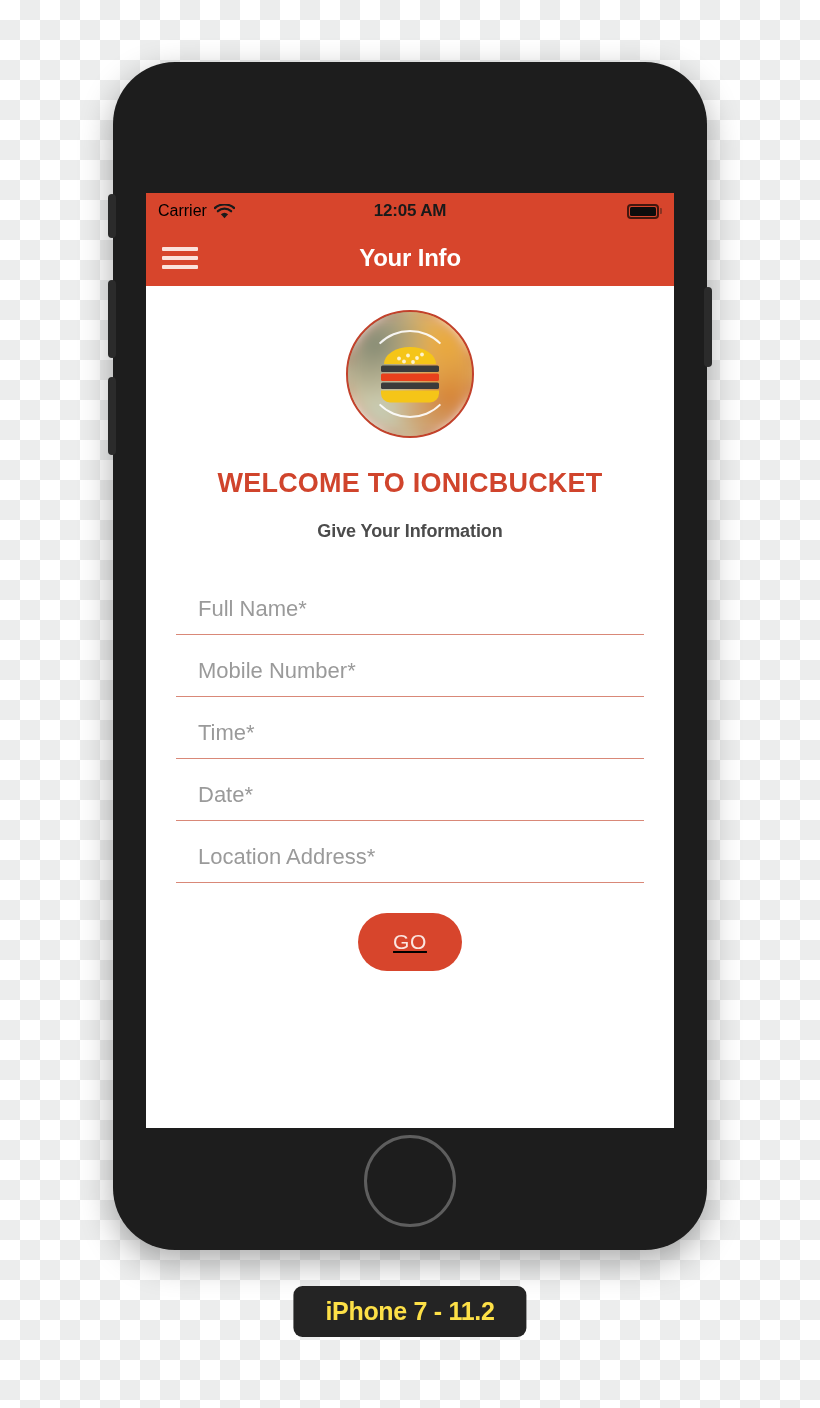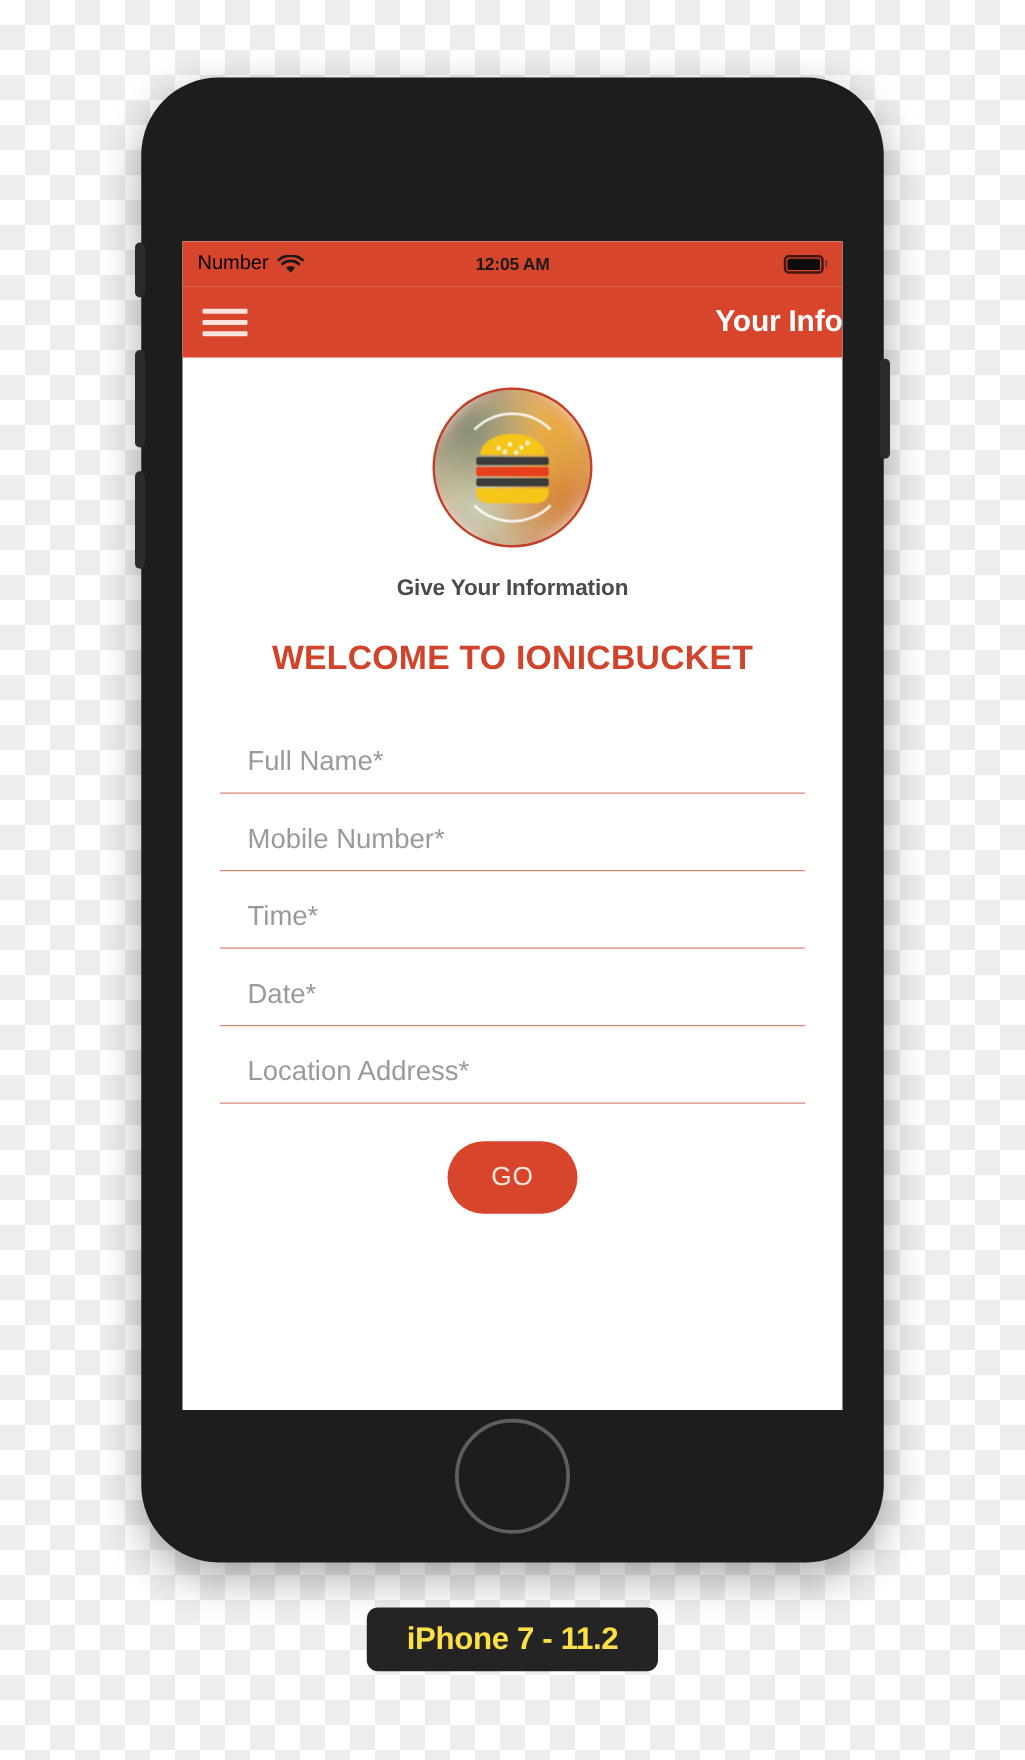--- a/index.html
+++ b/index.html
@@ -38,41 +38,41 @@
 
   
   #status-bar{
     height:36px;background:#d7452c;display:flex;align-items:center;
     padding:0 12px;box-sizing:border-box;position:relative;
   }
   #carrier-group{display:flex;align-items:center;gap:7px;}
   #wifi-icon{display:block;}
   #status-time{
     position:absolute;left:0;right:0;text-align:center;
-    font-size:14px;font-weight:700;color:#1a1a1a;letter-spacing:-.2px;
+    font-size:17px;font-weight:700;color:#1a1a1a;letter-spacing:-.2px;
     pointer-events:none;
   }
   #battery-wrap{margin-left:auto;display:flex;align-items:center;z-index:2;}
   #battery-body{
     width:32px;height:15px;border:2px solid #43170e;border-radius:4px;
     box-sizing:border-box;padding:1px;
   }
   #battery-fill{width:100%;height:100%;background:#0d0d0d;border-radius:1.5px;}
   #battery-cap{width:2px;height:6px;background:#8a3322;margin-left:1.5px;border-radius:0 1px 1px 0;}
 
   
   #nav-bar{
     height:57px;background:#d7452c;display:flex;align-items:center;
     position:relative;padding:0 16px;box-sizing:border-box;
   }
   #menu-button{width:36px;height:26px;display:flex;flex-direction:column;
     justify-content:space-between;cursor:pointer;z-index:2;padding:2px 0;box-sizing:border-box;}
   #menu-button span{display:block;height:4px;background:#fbe2dc;border-radius:1px;}
   #nav-title{
-    position:absolute;left:0;right:0;text-align:right;
+    position:absolute;left:0;right:0;text-align:center;
     font-size:24px;font-weight:700;color:#ffffff;letter-spacing:-.2px;
     pointer-events:none;
   }
 
   
   #content{padding:0 30px;box-sizing:border-box;}
 
   #logo-wrap{display:flex;justify-content:center;margin-top:24px;}
   #app-logo{
     width:124px;height:124px;border-radius:50%;
@@ -112,21 +112,21 @@
     border-bottom:1.6px solid #d98878;padding:8px 0 12px 22px;
     margin-bottom:15px;
   }
   .field-input{
     width:100%;border:0;outline:none;background:transparent;
     font-family:"Liberation Sans",sans-serif;font-size:22px;color:#3a3a3a;
     padding:0;
   }
   .field-input::placeholder{color:#9a9a9a;opacity:1;}
 
-  #go-row{display:flex;justify-content:center;margin-top:30px;}
+  #go-row{display:flex;justify-content:center;margin-top:30px;text-decoration:underline;}
   #go-button{
     width:104px;height:58px;border-radius:29px;border:0;
     background:#d7452c;color:#fbe6e1;font-size:21px;font-weight:400;
     letter-spacing:.6px;cursor:pointer;
     font-family:"Liberation Sans",sans-serif;
   }
 
   
   #device-caption{
     position:absolute;left:50%;transform:translateX(-50%);top:1286px;
@@ -142,21 +142,21 @@
 
   <div class="side-btn" id="silent-switch"></div>
   <div class="side-btn" id="vol-up"></div>
   <div class="side-btn" id="vol-down"></div>
   <div class="side-btn" id="power-btn"></div>
 
   <div id="screen">
 
     <div id="status-bar">
       <div id="carrier-group">
-        <span>Number</span>
+        <span>Carrier</span>
         <span>
           <svg id="wifi-icon" width="21" height="15" viewBox="0 0 21 15" aria-hidden="true">
             <path d="M10.5 14.2 L6.9 10.2 a5.6 5.6 0 0 1 7.2 0 Z" fill="#1a1a1a"></path>
             <path d="M3.9 7.2 a10 10 0 0 1 13.2 0" stroke="#1a1a1a" stroke-width="2.3" fill="none" stroke-linecap="round"></path>
             <path d="M0.9 4.0 a14.8 14.8 0 0 1 19.2 0" stroke="#1a1a1a" stroke-width="2.3" fill="none" stroke-linecap="round"></path>
           </svg>
         </span>
       </div>
       <div id="status-time">12:05 AM</div>
       <div id="battery-wrap">
@@ -191,22 +191,22 @@
             <circle cx="38" cy="17" r="1.9" fill="#fdf3cf"></circle>
             <circle cx="47" cy="9.5" r="1.9" fill="#fdf3cf"></circle>
             <rect x="6" y="20.5" width="58" height="6.5" rx="1.6" fill="#3b3b3b"></rect>
             <rect x="6" y="28.5" width="58" height="7.5" rx="1.6" fill="#e8401c"></rect>
             <rect x="6" y="37.5" width="58" height="6.5" rx="1.6" fill="#3b3b3b"></rect>
             <path d="M6 45.5 h58 a0 0 0 0 1 0 0 v3 a9 9 0 0 1 -9 9 h-40 a9 9 0 0 1 -9 -9 Z" fill="#f5c518"></path>
           </svg>
         </div>
       </div>
 
+      <div id="welcome-title">WELCOME TO IONICBUCKET</div>
       <div id="subtitle">Give Your Information</div>
-      <div id="welcome-title">WELCOME TO IONICBUCKET</div>
 
       <div id="form">
         <div class="field">
           <input class="field-input" type="text" placeholder="Full Name*" style="">
         </div>
         <div class="field">
           <input class="field-input" type="text" placeholder="Mobile Number*" style="">
         </div>
         <div class="field">
           <input class="field-input" type="text" placeholder="Time*" style="">

